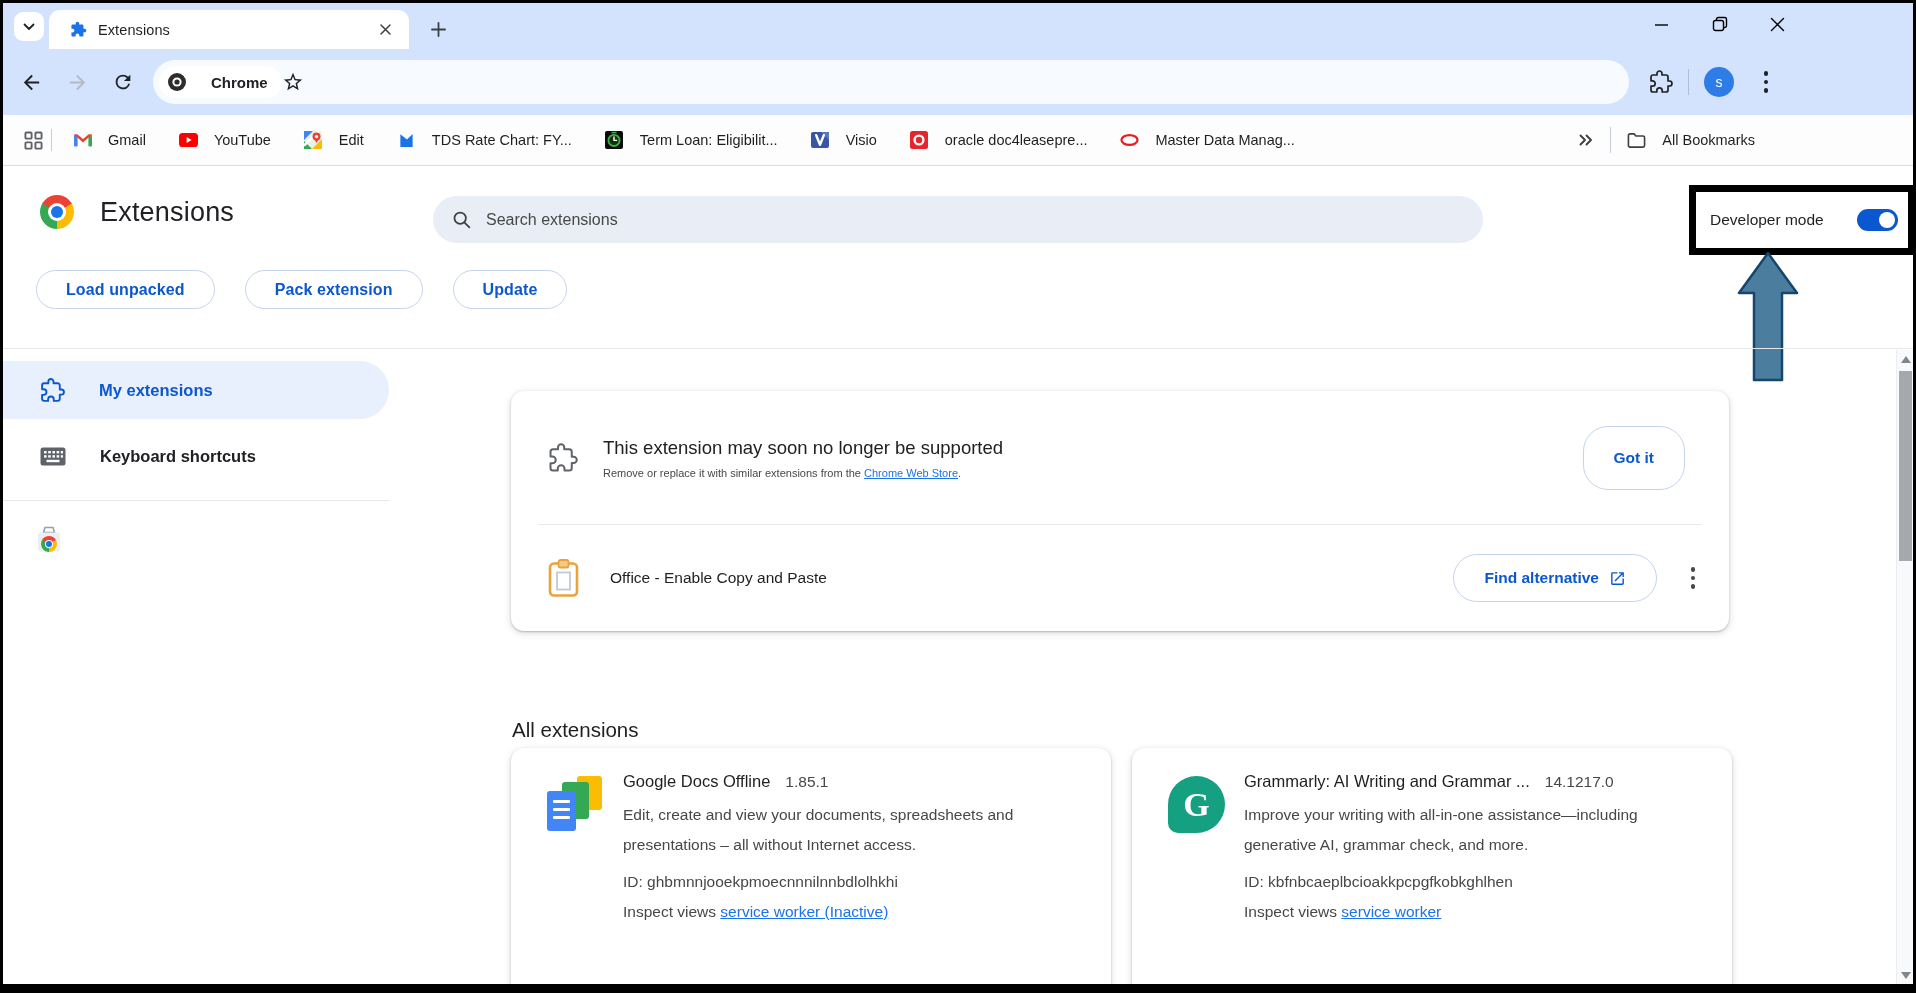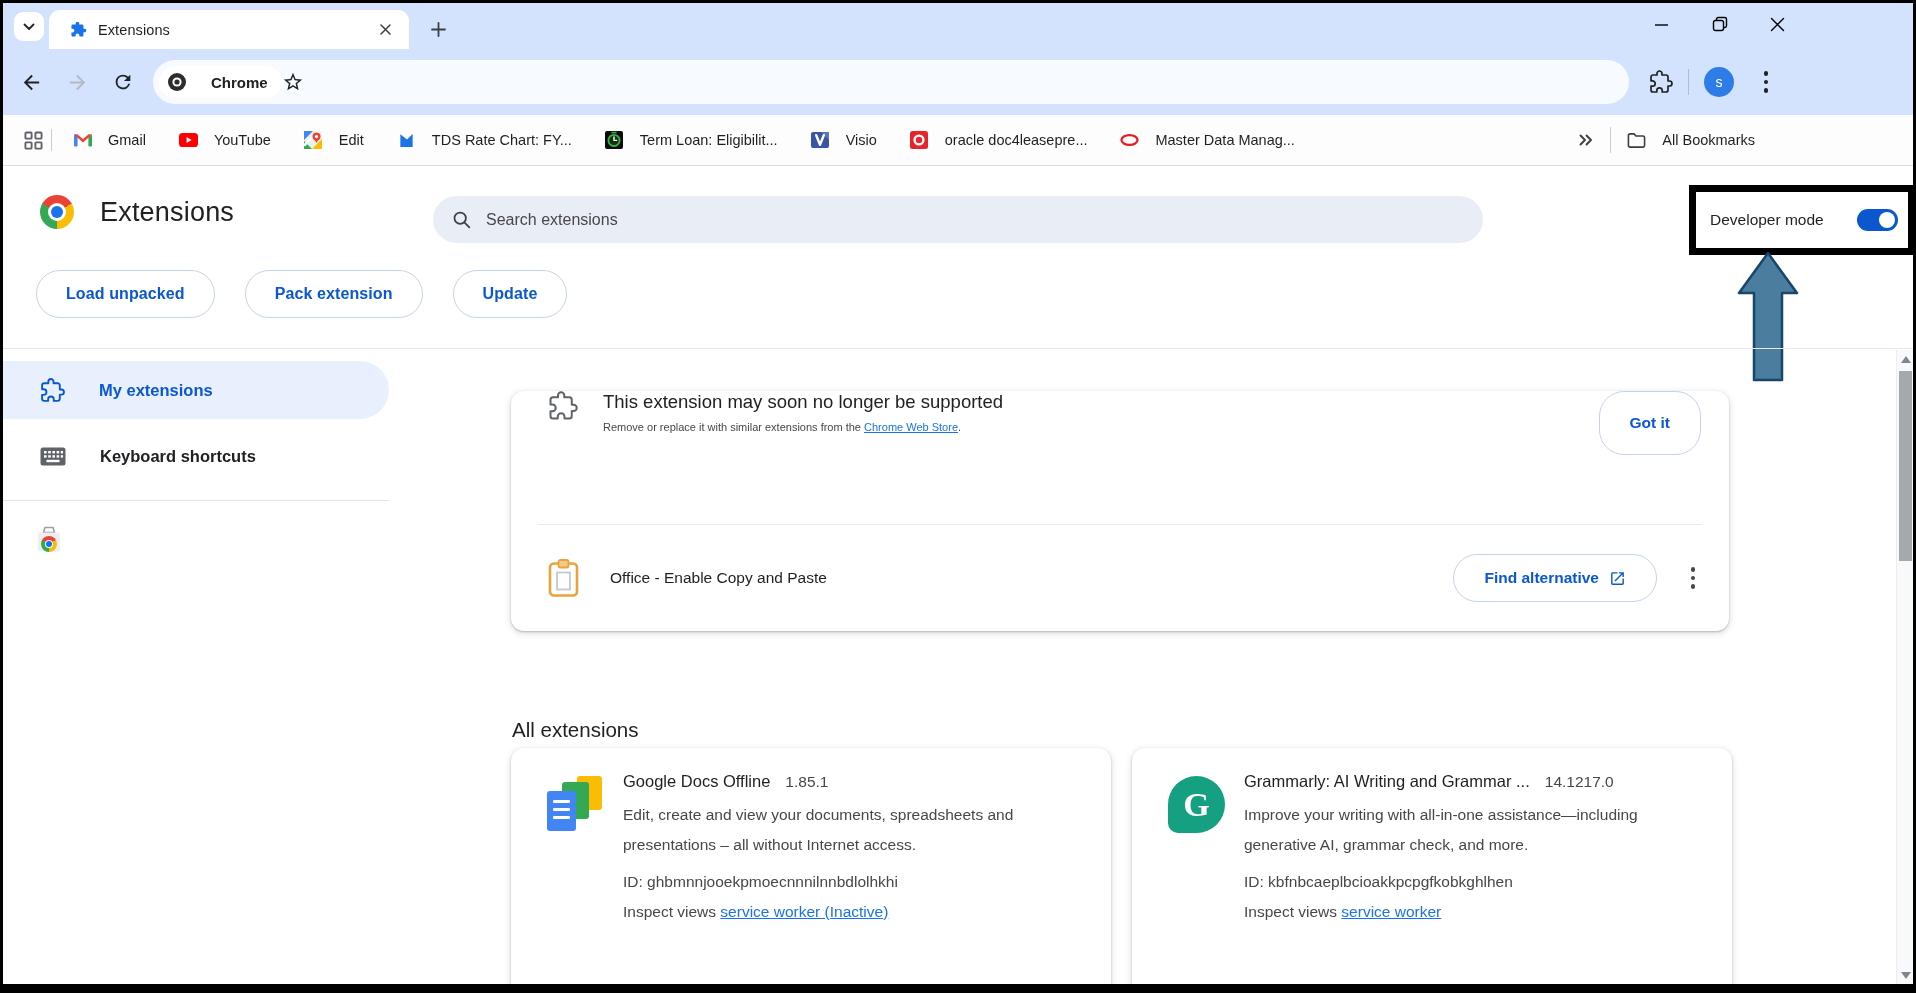--- a/index.html
+++ b/index.html
@@ -55,35 +55,35 @@
   .search-pill input { border:0; outline:0; background:transparent; margin-left:14px; font-size:16px; color:#1f1f1f; width:900px; font-family:"Liberation Sans", sans-serif; }
   .search-pill input::placeholder { color:#474747; opacity:1; }
 
   .devmode-box { position:absolute; left:1686px; top:19px; width:226px; height:70px; border:7px solid #000; background:#fff; display:flex; align-items:center; padding:0 10px 0 14px; }
   .devmode-label { font-size:15.5px; color:#1f1f1f; }
   .toggle { margin-left:auto; width:41px; height:22px; border-radius:11px; background:#0b57d0; position:relative; cursor:pointer; }
   .toggle-knob { position:absolute; right:3px; top:3px; width:16px; height:16px; border-radius:50%; background:#fff; }
   .annot-arrow { position:absolute; left:1728px; top:85px; }
 
   .actions { position:absolute; left:33px; top:104px; display:flex; gap:30px; }
-  .action-btn { height:48px; padding:0 29px; border:1px solid #c5d3ee; border-radius:24px; background:#fff; color:#0b57d0; font-size:16px; font-weight:600; display:flex; align-items:center; cursor:pointer; letter-spacing:.1px; }
+  .action-btn { height:39px; padding:0 29px; border:1px solid #c5d3ee; border-radius:24px; background:#fff; color:#0b57d0; font-size:16px; font-weight:600; display:flex; align-items:center; cursor:pointer; letter-spacing:.1px; }
 
   .content-divider { position:absolute; left:0; top:182px; width:100%; height:1px; background:#e6e8ec; }
 
   .side-item { position:absolute; left:0; width:386px; height:58px; display:flex; align-items:center; gap:34px; padding-left:37px; font-size:16.5px; font-weight:700; cursor:pointer; }
   .side-sel { top:195px; background:#e8f0fe; border-radius:0 29px 29px 0; color:#0b57d0; }
   .side-kbd { top:263px; height:55px; color:#202124; }
   .side-divider { position:absolute; left:0; top:334px; width:386px; height:1px; background:#e3e6ea; }
   .discover { position:absolute; left:33px; top:360px; width:310px; display:flex; align-items:center; gap:19px; }
   .discover-text { font-size:16.5px; line-height:24px; color:#474747; width:232px; }
   a.blue { color:#1a73e8; text-decoration:underline; cursor:pointer; }
 
   .card-shadow { background:#fff; border-radius:13px; box-shadow:0 1px 2px rgba(60,64,67,.3), 0 2px 6px 1px rgba(60,64,67,.15); }
   .warning-card { position:absolute; left:508px; top:225px; width:1218px; height:240px; }
-  .warn-top { position:absolute; left:0; top:0; right:0; height:133px; display:flex; align-items:flex-start; padding:0 28px 0 37px; }
+  .warn-top { position:absolute; left:0; top:0; right:16px; height:133px; display:flex; align-items:center; padding:0 28px 0 37px; }
   .warn-texts { margin-left:25px; }
   .warn-title { font-size:18.5px; color:#202124; }
   .warn-desc { margin-top:8px; font-size:11px; color:#474747; }
   .pill-btn { height:64px; padding:0 30px; border:1px solid #c5d3ee; border-radius:25px; background:#fff; color:#0b57d0; font-size:15.5px; font-weight:600; display:flex; align-items:center; gap:10px; cursor:pointer; }
   .gotit { margin-left:auto; }
   .warn-divider { position:absolute; left:27px; right:27px; top:133px; height:1px; background:#e8eaed; }
   .warn-bottom { position:absolute; left:0; top:134px; right:0; bottom:0; display:flex; align-items:center; padding:0 21px 0 37px; }
   .office-name { margin-left:31px; font-size:15.5px; color:#1f1f1f; }
   .find-alt { margin-left:auto; height:48px; }
   .kebab { margin-left:21px; width:30px; height:40px; display:flex; flex-direction:column; align-items:center; justify-content:center; gap:4px; cursor:pointer; }

